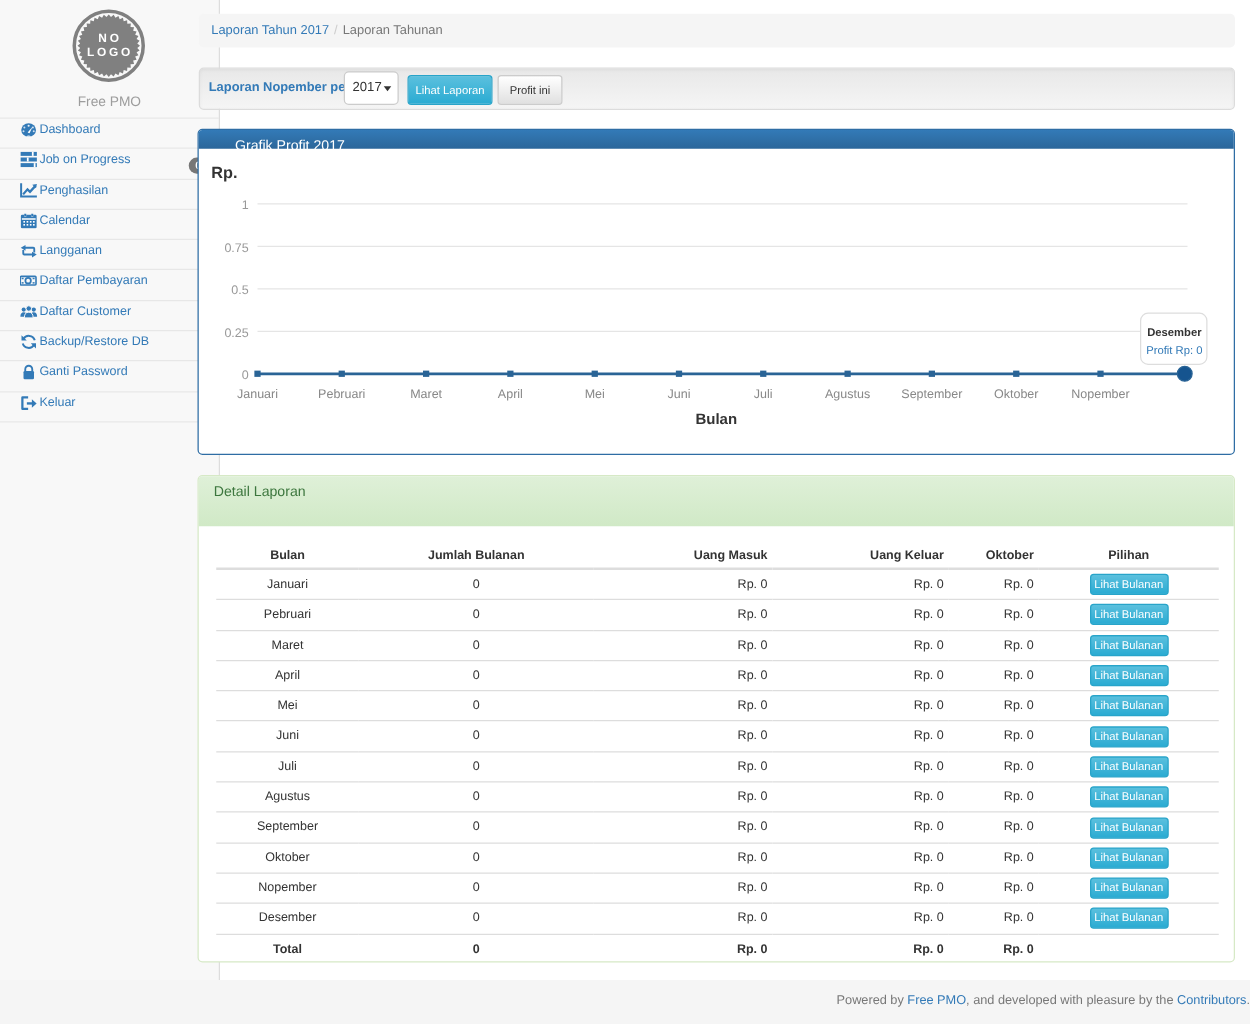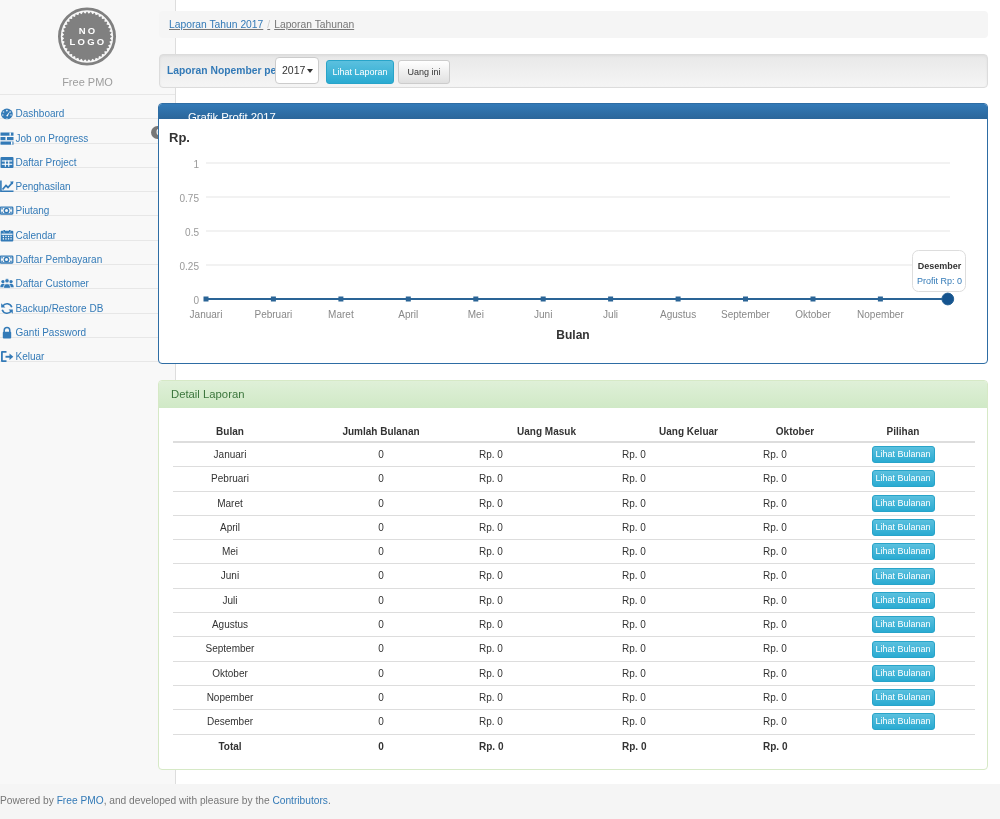--- a/index.html
+++ b/index.html
@@ -5,55 +5,55 @@
 * { box-sizing: border-box; margin:0; padding:0; }
 html,body { width:1000px; height:819px; background:#fff; font-family:"Liberation Sans", sans-serif; font-size:12px; color:#333; overflow:hidden; }
 a { text-decoration:none; color:#337ab7; }
 .wrap { position:relative; width:1000px; height:819px; }
 
 
 .sidebar { position:absolute; left:0; top:0; width:176px; height:784px; background:#f8f8f8; border-right:1px solid #ddd; }
 .logo-block { height:95px; border-bottom:1px solid #e7e7e7; text-align:center; }
 .brand { margin-top:3px; color:#9d9d9d; font-size:11px; }
 ul.menu { list-style:none; }
-ul.menu li { position:relative; height:24.3px; border-bottom:1px solid #e7e7e7; padding-left:0; display:flex; align-items:flex-end; }
+ul.menu li { position:relative; height:24.3px; border-bottom:1px solid #e7e7e7; padding-left:16px; display:flex; align-items:flex-start; }
 ul.menu li a.mi { font-size:10px; display:flex; align-items:center; white-space:nowrap; position:relative; top:2px; }
 ul.menu .ic { width:14px; height:13px; margin-right:1.5px; display:inline-block; flex:none; }
 .badge0 { position:absolute; right:8.5px; top:6.5px; background:#777; color:#fff; font-size:8.5px; font-weight:bold; border-radius:7px; padding:2px 5.5px; line-height:9px; }
 .chev { position:absolute; right:9px; color:#337ab7; font-size:11px; top:6px; }
 
 
-.crumb { position:absolute; left:159px; top:11px; width:829px; height:27px; background:#f5f5f5; border-radius:4px; line-height:27px; padding-left:10px; color:#777; font-size:10.3px;text-decoration:underline; }
+.crumb { position:absolute; left:159px; top:11px; width:829px; height:27px; background:#f5f5f5; border-radius:4px; line-height:27px; padding-left:10px; color:#777; font-size:10.3px; }
 .crumb .sep { color:#ccc; padding:0 4px; }
 .well { position:absolute; left:159px; top:54px; width:829px; height:34px; background:linear-gradient(to bottom,#e8e8e8 0,#f5f5f5 100%); border:1px solid #dcdcdc; border-radius:4px; box-shadow:inset 0 1px 3px rgba(0,0,0,.05); }
 .well .lbl { position:absolute; left:7px; top:10px; font-weight:bold; color:#337ab7; font-size:10.3px; white-space:nowrap; }
 .sel { position:absolute; left:115px; top:2px; width:44px; height:27px; background:#fff; border:1px solid #ccc; border-radius:4px; font-size:10.5px; color:#333; padding-left:6px; line-height:25px; }
 .sel .arr { position:absolute; right:5px; top:11px; width:0; height:0; border-left:3.5px solid transparent; border-right:3.5px solid transparent; border-top:4px solid #333; }
 .btn { position:absolute; top:5px; height:24px; border-radius:3px; font-size:9px; line-height:22px; text-align:center; white-space:nowrap; }
 .btn-info { left:166px; width:68px; background:linear-gradient(to bottom,#5bc0de 0,#2aabd2 100%); border:1px solid #28a4c9; color:#fff; }
 .btn-default { left:238px; width:52px; background:linear-gradient(to bottom,#fff 0,#e0e0e0 100%); border:1px solid #ccc; color:#333; }
 
 
 .panel { position:absolute; left:158px; width:830px; border-radius:4px; background:#fff; }
 .panel-chart { top:103px; height:261px; border:1px solid #2e6da4; }
 .panel-chart .hd { height:15px; background:linear-gradient(to bottom,#337ab7 0,#2b669a 100%); border-radius:3px 3px 0 0; color:#fff; line-height:27px; padding-left:29px; font-size:11.3px; }
 .panel-table { top:380px; height:390px; border:1px solid #d6e9c6; }
-.panel-table .hd { height:27px; background:linear-gradient(to bottom,#dff0d8 0,#d0e9c6 100%); border-radius:3px 3px 0 0; color:#3c763d; line-height:27px; padding-left:12px; font-size:11.3px; }
+.panel-table .hd { height:40px; background:linear-gradient(to bottom,#dff0d8 0,#d0e9c6 100%); border-radius:3px 3px 0 0; color:#3c763d; line-height:27px; padding-left:12px; font-size:11.3px; }
 
 
 table.rpt { border-collapse:collapse; margin:15px 12px 0 14px; width:802px; font-size:10px; table-layout:fixed; }
 table.rpt th { font-weight:bold; border-bottom:2px solid #ddd; padding:2px 4px 3px 4px; font-size:10px; line-height:13px; }
 table.rpt td { border-top:1px solid #ddd; padding:5px 4px; line-height:13.3px; }
 table.rpt .c { text-align:center; }
-table.rpt .r { }
+table.rpt .r { text-align:right; }
 .btn-xs { display:block; margin:0 auto; width:63px; height:17px; border-radius:3px; background:linear-gradient(to bottom,#5bc0de 0,#2aabd2 100%); border:1px solid #28a4c9; color:#fff; font-size:9px; line-height:15px; text-align:center; white-space:nowrap; }
 table.rpt td.btncell { padding-top:3px; padding-bottom:3px; }
 
 
-.footer { position:absolute; left:0; top:784px; width:1000px; height:35px; background:#f5f5f5; text-align:left; line-height:34px; color:#777; font-size:10.2px; }
+.footer { position:absolute; left:0; top:784px; width:1000px; height:35px; background:#f5f5f5; text-align:right; line-height:34px; color:#777; font-size:10.2px; }
 </style>
 </head>
 <body>
 <div class="wrap">
   <div class="sidebar">
     <div class="logo-block">
       <svg width="148" height="70" viewBox="0 0 148 70">
         <circle cx="73" cy="36.5" r="27.6" fill="none" stroke="#808080" stroke-width="2.8"></circle>
         <polygon points="73.00,11.50 74.80,13.67 76.91,11.81 78.35,14.23 80.73,12.72 81.76,15.34 84.35,14.22 84.97,16.97 87.69,16.27 87.87,19.09 90.68,18.82 90.41,21.63 93.23,21.81 92.53,24.53 95.28,25.15 94.16,27.74 96.78,28.77 95.27,31.15 97.69,32.59 95.83,34.70 98.00,36.50 95.83,38.30 97.69,40.41 95.27,41.85 96.78,44.23 94.16,45.26 95.28,47.85 92.53,48.47 93.23,51.19 90.41,51.37 90.68,54.18 87.87,53.91 87.69,56.73 84.97,56.03 84.35,58.78 81.76,57.66 80.73,60.28 78.35,58.77 76.91,61.19 74.80,59.33 73.00,61.50 71.20,59.33 69.09,61.19 67.65,58.77 65.27,60.28 64.24,57.66 61.65,58.78 61.03,56.03 58.31,56.73 58.13,53.91 55.32,54.18 55.59,51.37 52.77,51.19 53.47,48.47 50.72,47.85 51.84,45.26 49.22,44.23 50.73,41.85 48.31,40.41 50.17,38.30 48.00,36.50 50.17,34.70 48.31,32.59 50.73,31.15 49.22,28.77 51.84,27.74 50.72,25.15 53.47,24.53 52.77,21.81 55.59,21.63 55.32,18.82 58.13,19.09 58.31,16.27 61.03,16.97 61.65,14.22 64.24,15.34 65.27,12.72 67.65,14.23 69.09,11.81 71.20,13.67" fill="#808080"></polygon>
         <text x="74" y="33.5" text-anchor="middle" fill="#fff" font-size="9.5" font-weight="bold" letter-spacing="2.2">NO</text>
@@ -80,44 +80,24 @@
                 <rect x="9.5" y="0.5" width="1.4" height="3.2" fill="#fff"></rect>
                 <rect x="0.5" y="5" width="13" height="3.2" fill="#337ab7"></rect>
                 <rect x="5.5" y="5" width="1.4" height="3.2" fill="#fff"></rect>
                 <rect x="0.5" y="9.5" width="13" height="3.2" fill="#337ab7"></rect>
                 <rect x="11" y="9.5" width="1.4" height="3.2" fill="#fff"></rect>
               </svg></span>Job on Progress</a>
           <span class="badge0">0</span>
         </li>
       <li>
           <a class="mi"><span class="ic"><svg width="14" height="13" viewBox="0 0 14 13">
-                <rect x="0.5" y="1" width="13" height="11" rx="1" fill="#337ab7"></rect>
-                <rect x="1.8" y="4.4" width="10.4" height="1.1" fill="#fff"></rect>
-                <rect x="1.8" y="7.7" width="10.4" height="1.1" fill="#fff"></rect>
-                <rect x="4.8" y="4.4" width="1.1" height="6.4" fill="#fff"></rect>
-                <rect x="8.2" y="4.4" width="1.1" height="6.4" fill="#fff"></rect>
-              </svg></span>Daftar Project</a>
-          <span class="chev">‹</span>
-        </li>
-      <li>
-          <a class="mi"><span class="ic"><svg width="14" height="13" viewBox="0 0 14 13">
                 <path d="M0.9,0.5 V11.2 H13.5" stroke="#337ab7" stroke-width="1.6" fill="none"></path>
                 <path d="M2.5,9.5 L6,5.5 L8,7.5 L12.5,2.5" stroke="#337ab7" stroke-width="1.8" fill="none"></path>
                 <path d="M13.5,1.2 L9.8,1.8 L12.8,4.6 Z" fill="#337ab7"></path>
               </svg></span>Penghasilan</a>
-        </li>
-      <li>
-          <a class="mi"><span class="ic"><svg width="14" height="13" viewBox="0 0 14 13">
-                <rect x="0.2" y="3.1" width="12.6" height="6.9" rx="0.8" fill="none" stroke="#337ab7" stroke-width="1.3"></rect>
-                <circle cx="6.5" cy="6.55" r="2.2" fill="none" stroke="#337ab7" stroke-width="1.4"></circle>
-                <rect x="1.3" y="4.2" width="1.6" height="1.2" fill="#337ab7"></rect>
-                <rect x="10.1" y="4.2" width="1.6" height="1.2" fill="#337ab7"></rect>
-                <rect x="1.3" y="7.7" width="1.6" height="1.2" fill="#337ab7"></rect>
-                <rect x="10.1" y="7.7" width="1.6" height="1.2" fill="#337ab7"></rect>
-              </svg></span>Piutang</a>
         </li>
       <li>
           <a class="mi"><span class="ic"><svg width="14" height="13" viewBox="0 0 14 13">
                 <rect x="0.7" y="1.8" width="12.6" height="10.7" rx="1" fill="#337ab7"></rect>
                 <rect x="3.4" y="0.3" width="1.6" height="3" fill="#f8f8f8"></rect>
                 <rect x="9" y="0.3" width="1.6" height="3" fill="#f8f8f8"></rect>
                 <rect x="3.4" y="1" width="1.6" height="2" fill="#337ab7"></rect>
                 <rect x="9" y="1" width="1.6" height="2" fill="#337ab7"></rect>
                 <rect x="1.5" y="4.6" width="11" height="1.2" fill="#fff"></rect>
                 <rect x="2.7" y="6.8" width="1.3" height="1.3" fill="#fff"></rect>
@@ -125,20 +105,28 @@
                 <rect x="5.3" y="6.8" width="1.3" height="1.3" fill="#fff"></rect>
                 <rect x="5.3" y="9.2" width="1.3" height="1.3" fill="#fff"></rect>
                 <rect x="7.9" y="6.8" width="1.3" height="1.3" fill="#fff"></rect>
                 <rect x="7.9" y="9.2" width="1.3" height="1.3" fill="#fff"></rect>
                 <rect x="10.4" y="6.8" width="1.3" height="1.3" fill="#fff"></rect>
                 <rect x="10.4" y="9.2" width="1.3" height="1.3" fill="#fff"></rect>
               </svg></span>Calendar</a>
         </li>
       <li>
           <a class="mi"><span class="ic"><svg width="14" height="13" viewBox="0 0 14 13">
+                <path d="M4,4.2 H10.6 a0.8,0.8 0 0 1 0.8,0.8 V8" stroke="#337ab7" stroke-width="1.5" fill="none"></path>
+                <path d="M0.6,4.2 L4.4,1.9 L4.4,6.5 Z" fill="#337ab7"></path>
+                <path d="M10,9.6 H3.4 a0.8,0.8 0 0 1 -0.8,-0.8 V6" stroke="#337ab7" stroke-width="1.5" fill="none"></path>
+                <path d="M13.4,9.6 L9.6,7.3 L9.6,11.9 Z" fill="#337ab7"></path>
+              </svg></span>Langganan</a>
+        </li>
+      <li>
+          <a class="mi"><span class="ic"><svg width="14" height="13" viewBox="0 0 14 13">
                 <rect x="0.2" y="3.1" width="12.6" height="6.9" rx="0.8" fill="none" stroke="#337ab7" stroke-width="1.3"></rect>
                 <circle cx="6.5" cy="6.55" r="2.2" fill="none" stroke="#337ab7" stroke-width="1.4"></circle>
                 <rect x="1.3" y="4.2" width="1.6" height="1.2" fill="#337ab7"></rect>
                 <rect x="10.1" y="4.2" width="1.6" height="1.2" fill="#337ab7"></rect>
                 <rect x="1.3" y="7.7" width="1.6" height="1.2" fill="#337ab7"></rect>
                 <rect x="10.1" y="7.7" width="1.6" height="1.2" fill="#337ab7"></rect>
               </svg></span>Daftar Pembayaran</a>
         </li>
       <li>
           <a class="mi"><span class="ic"><svg width="14" height="13" viewBox="0 0 14 13">
@@ -173,21 +161,21 @@
         </li>
     </ul>
   </div>
 
   <div class="crumb"><a>Laporan Tahun 2017</a><span class="sep">/</span>Laporan Tahunan</div>
 
   <div class="well">
     <span class="lbl">Laporan Nopember per</span>
     <span class="sel">2017<span class="arr"></span></span>
     <span class="btn btn-info">Lihat Laporan</span>
-    <span class="btn btn-default">Uang ini</span>
+    <span class="btn btn-default">Profit ini</span>
   </div>
 
   <div class="panel panel-chart">
     <div class="hd">Grafik Profit 2017</div>
     <svg width="826" height="232" viewBox="0 0 826 232" style="display:block">
 <text x="10" y="23" font-size="13" font-weight="bold" fill="#333">Rp.</text>
 <line x1="47" y1="44" x2="791" y2="44" stroke="#e5e5e5" stroke-width="1"></line>
 <text x="40" y="48.5" font-size="10" fill="#999" text-anchor="end">1</text>
 <line x1="47" y1="78" x2="791" y2="78" stroke="#e5e5e5" stroke-width="1"></line>
 <text x="40" y="82.5" font-size="10" fill="#999" text-anchor="end">0.75</text>

